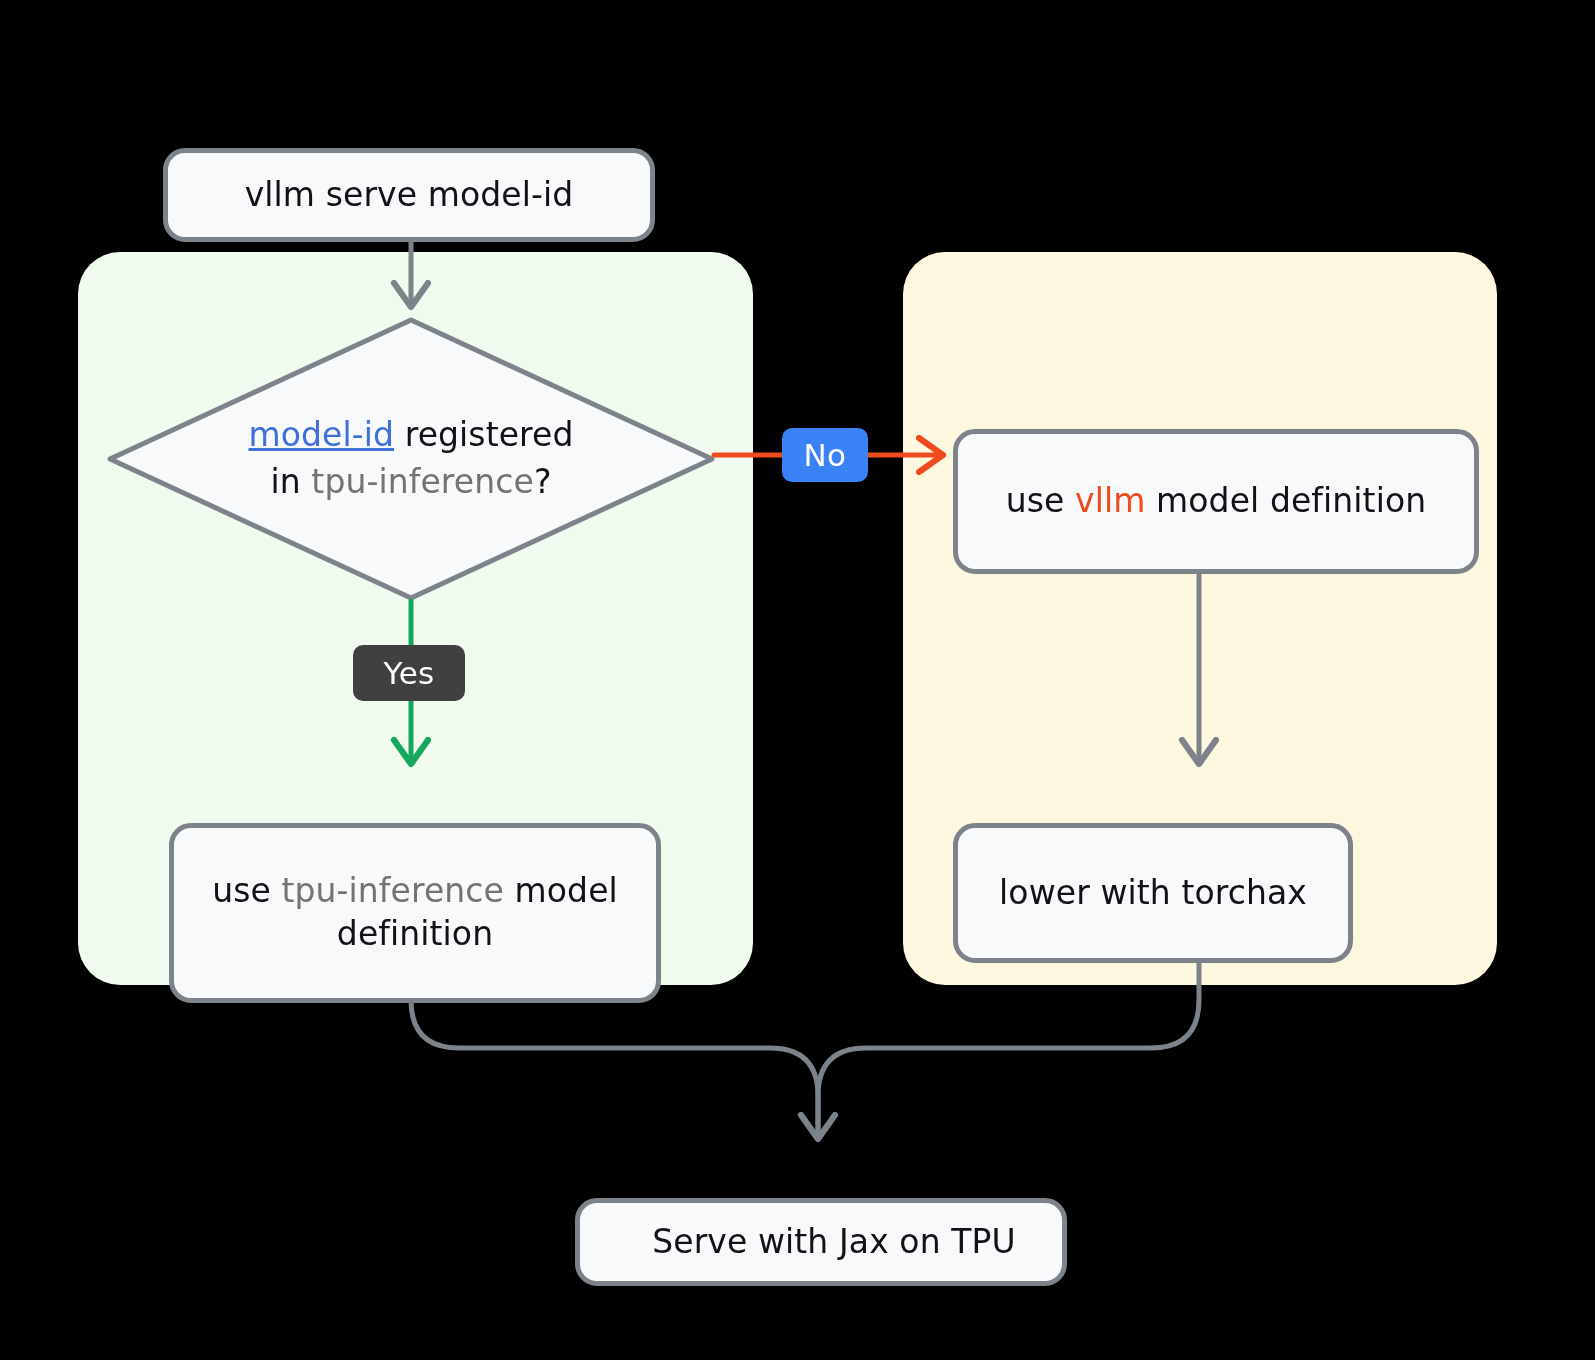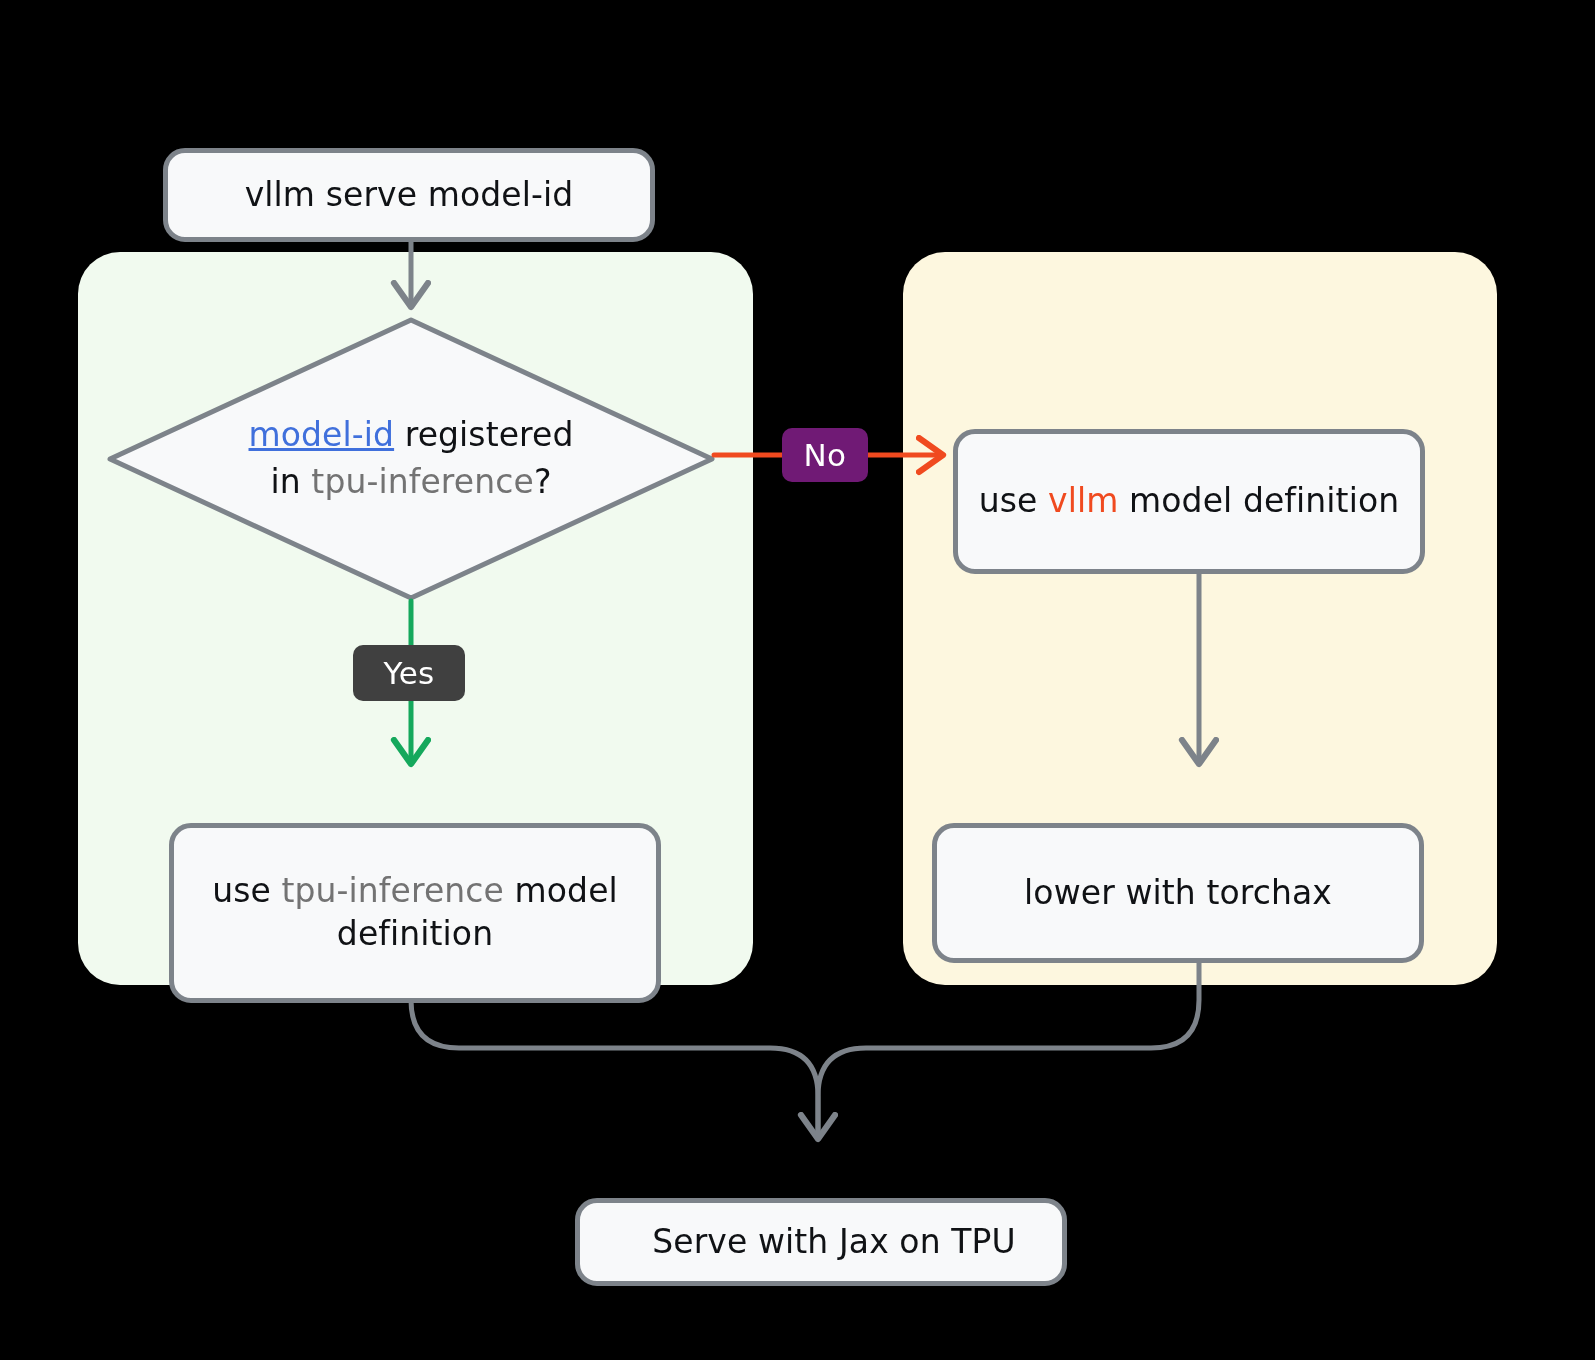--- a/index.html
+++ b/index.html
@@ -60,25 +60,25 @@
   .node-start {
     left: 163px; top: 100px;
     width: 492px; height: 94px;
   }
   .node-tpu-def {
     left: 169px; top: 775px;
     width: 492px; height: 180px;
   }
   .node-vllm-def {
     left: 953px; top: 381px;
-    width: 472px; height: 145px;
+    width: 526px; height: 145px;
   }
   .node-torchax {
-    left: 932px; top: 775px;
-    width: 492px; height: 140px;
+    left: 953px; top: 775px;
+    width: 400px; height: 140px;
   }
   .node-serve {
     left: 575px; top: 1150px;
     width: 492px; height: 88px; padding-left: 44px;
   }
 
   
   .diamond-wrap {
     position: absolute;
     left: 108px; top: 318px;
@@ -105,21 +105,21 @@
     align-items: center;
     justify-content: center;
     color: #FFFFFF;
     font-size: 31px;
     border-radius: 10px;
     letter-spacing: 0.3px;
   }
   .badge-no {
     left: 782px; top: 428px;
     width: 86px; height: 54px;
-    background: #701a75;
+    background: #3b82f6;
     align-items: center;
   }
   .badge-yes {
     left: 353px; top: 645px;
     width: 112px; height: 56px;
     background: #404040;
   }
 
   .tok-blue  { color: #4070DC; text-decoration: underline; }
   .tok-green { color: #737373; }

